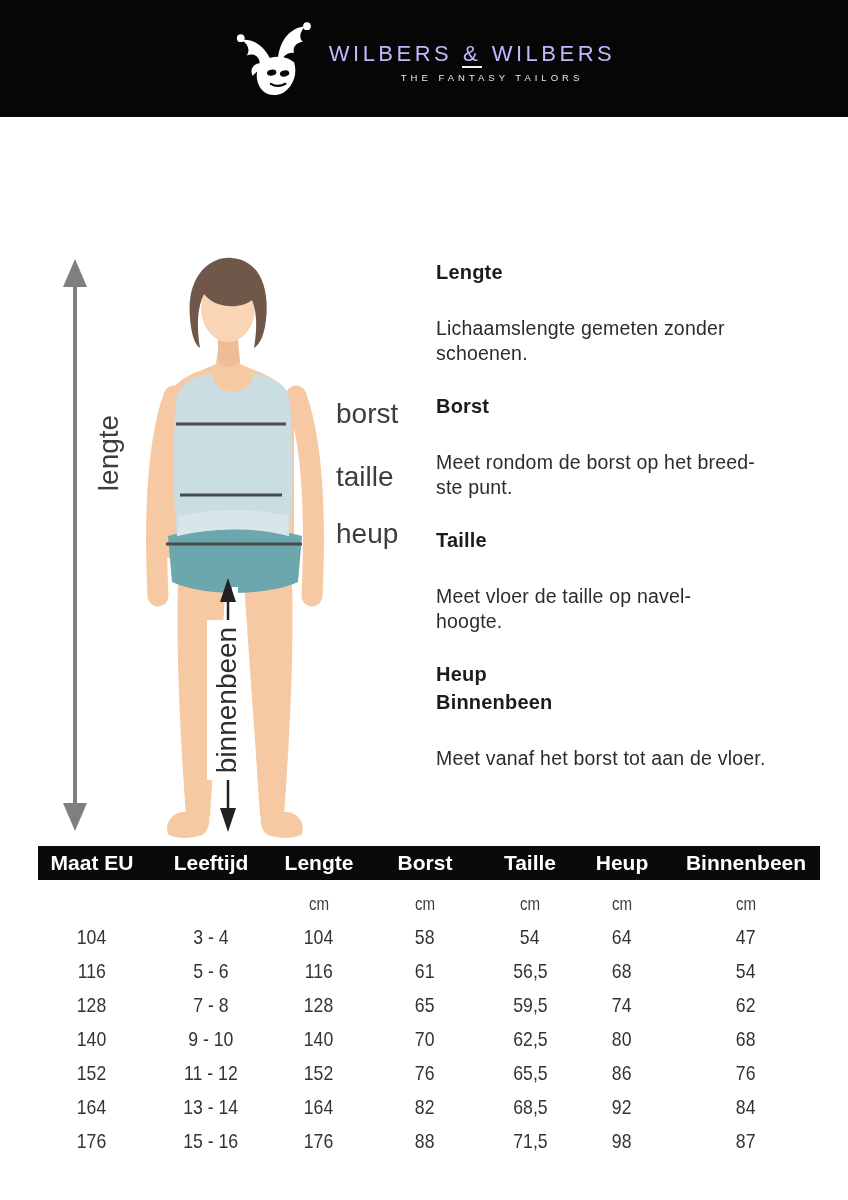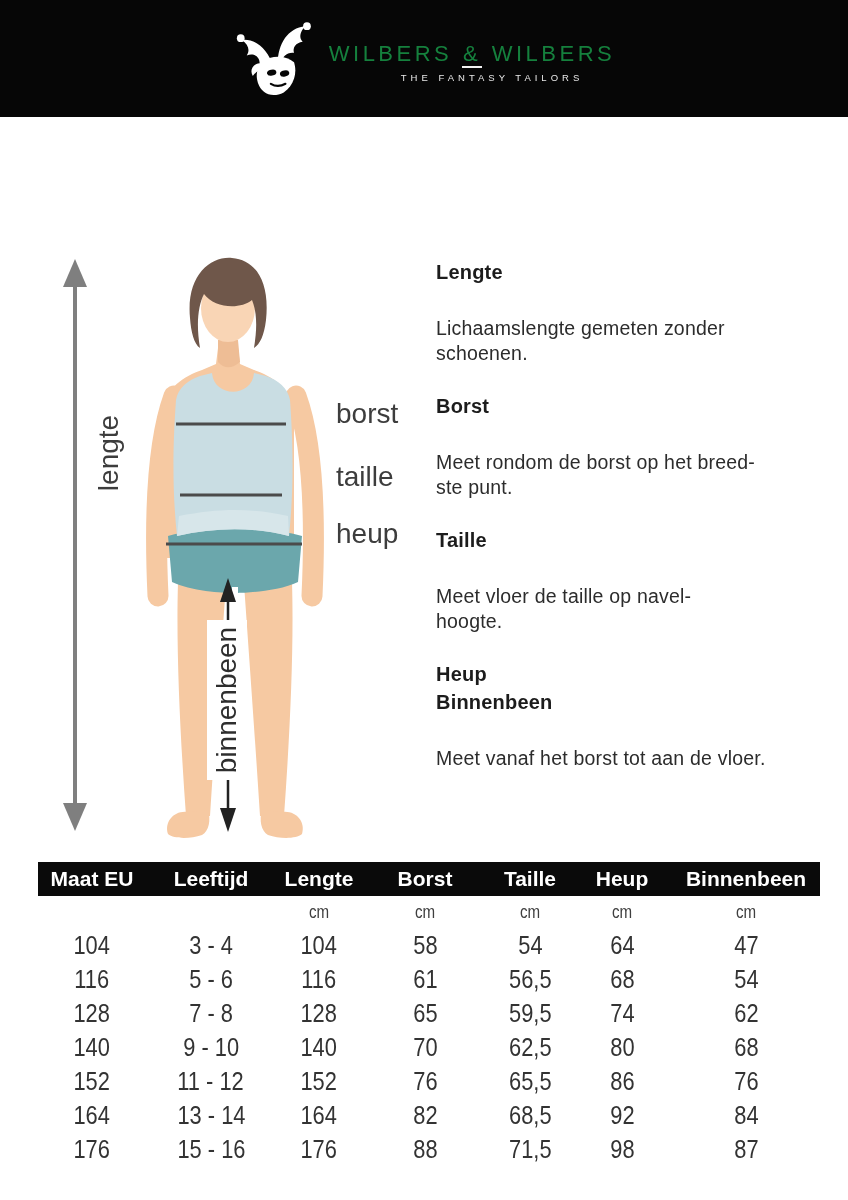--- a/index.html
+++ b/index.html
@@ -12,21 +12,21 @@
 
   
   .brand-bar {
     position:absolute; left:0; top:0; width:848px; height:117px;
     background:#060606; display:flex; align-items:center; justify-content:center;
   }
   .brand-lockup { display:flex; align-items:center; gap:10px; margin-top:6px; }
   .jester-svg { width:86px; height:82px; display:block; margin-top:-8px; }
   .brand-text { display:flex; flex-direction:column; align-items:center; }
   .brand-name {
-    color:#15803d; font-size:22px; font-weight:400; letter-spacing:3.5px;
+    color:#c4b5fd; font-size:22px; font-weight:400; letter-spacing:3.5px;
     white-space:nowrap; line-height:26px;
   }
   .brand-name .amp { border-bottom:2px solid #f2f2f2; padding:0 1px 0px 1px; }
   .brand-tagline {
     color:#e8e8e8; font-size:9.5px; letter-spacing:4px; margin-top:5px;
     white-space:nowrap;
     margin-left:40px;
   }
 
   
@@ -60,30 +60,30 @@
   }
   .def p {
     font-size:19.5px; line-height:24.5px; color:#2c2c2c; letter-spacing:.2px;
     white-space:pre-line; margin-bottom:29px;margin-top:32px;
   }
 
   
   .size-table { position:absolute; left:38px; top:846px; width:782px; }
   .tgrid { display:grid; grid-template-columns:108px 130px 86px 126px 84px 100px 148px; }
   .thead {
-    height:34px; background:#0a0a0a; align-items:center;margin-top:16px;
+    height:34px; background:#0a0a0a; align-items:center;
   }
   .thead .tcell {
     color:#ffffff; font-weight:700; font-size:21px; text-align:center;
     white-space:nowrap;
   }
-  .units-row { height:32px; margin-top:0; align-items:center; }
+  .units-row { height:32px; margin-top:8px; align-items:center; }
   .units-row .tcell { font-size:18px; color:#3f3f3f; text-align:center; }
   .trow { height:34px; align-items:center; }
-  .trow .tcell { font-size:26px; color:#333333; text-align:center; }
+  .trow .tcell { font-size:21px; color:#333333; text-align:center; }
   .cond { display:inline-block; transform:scaleX(.84); transform-origin:center; }
   .tcell { overflow:visible; }
 </style>
 </head>
 <body>
 
 <div class="page">
 
   <header class="brand-bar">
     <div class="brand-lockup">

